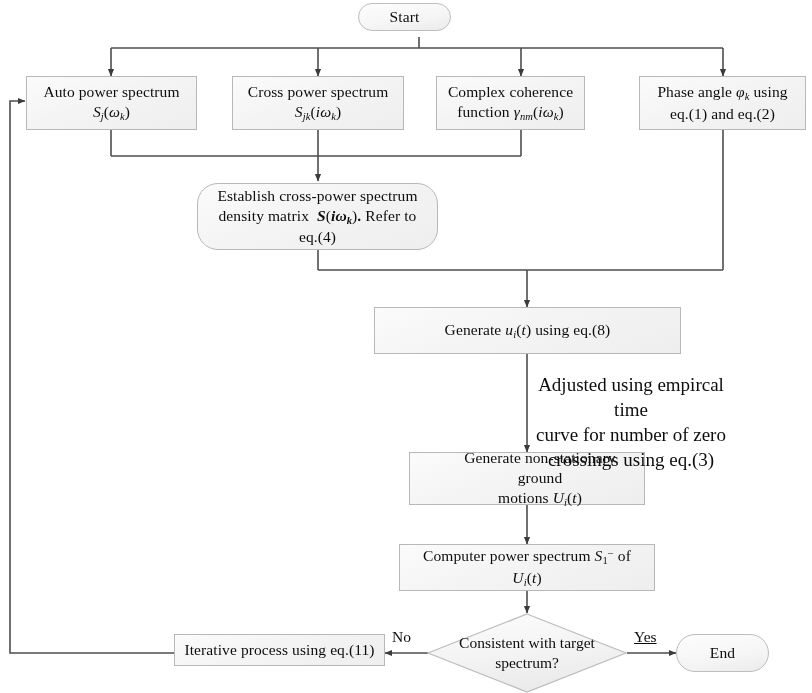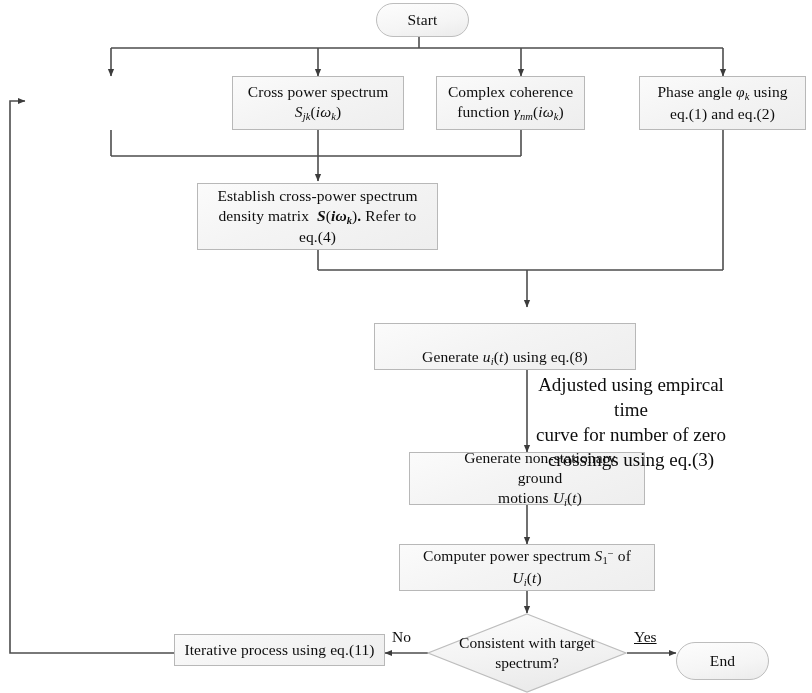--- a/index.html
+++ b/index.html
@@ -130,50 +130,55 @@
       <path d="M527,585 L527,613" marker-end="url(#arrow)"></path>
 
       <path d="M428,653 L385,653" marker-end="url(#arrow)"></path>
 
       <path d="M627,653 L676,653" marker-end="url(#arrow)"></path>
 
       <path d="M175,653 L10,653 L10,101 L25,101" marker-end="url(#arrow)"></path>
     </g>
   </svg>
 
-  <div class="node terminator" style="left:376px; top:3px; width:93px; height:34px;">
+  <div class="node terminator" style="left:358px; top:3px; width:93px; height:28px;">
     <div class="inner">Start</div>
   </div>
 
+  <div class="node" style="left:26px; top:76px; width:171px; height:54px;">
+    <div class="inner">
+      Auto power spectrum<br><span class="it">S<sub>j</sub></span>(<span class="it">ω<sub>k</sub></span>)
+    </div>
+  </div>
 
   <div class="node" style="left:232px; top:76px; width:172px; height:54px;">
     <div class="inner">
       Cross power spectrum<br><span class="it">S<sub>jk</sub></span>(<span class="it">iω<sub>k</sub></span>)
     </div>
   </div>
 
   <div class="node" style="left:436px; top:76px; width:149px; height:54px;">
     <div class="inner">
       Complex coherence<br>function <span class="it">γ<sub>nm</sub></span>(<span class="it">iω<sub>k</sub></span>)
     </div>
   </div>
 
   <div class="node" style="left:639px; top:76px; width:167px; height:54px;font-family:Liberation Serif, serif;">
     <div class="inner">
       Phase angle <span class="it">φ<sub>k</sub></span> using<br>eq.(1) and eq.(2)
     </div>
   </div>
 
-  <div class="node" style="left:197px; top:183px; width:241px; height:67px;">
+  <div class="node" style="left:197px; top:183px; width:241px; height:67px;border-radius:21px;">
     <div class="inner">
       Establish cross-power spectrum<br>density matrix &nbsp;<span class="bi">S</span>(<span class="bi">iω<sub>k</sub></span>)<b>.</b> Refer to<br>eq.(4)
     </div>
   </div>
 
-  <div class="node" style="left:374px; top:323px; width:262px; height:47px;align-items:flex-end;">
+  <div class="node" style="left:374px; top:307px; width:307px; height:47px;">
     <div class="inner">
       Generate <span class="it">u<sub>i</sub></span>(<span class="it">t</span>) using eq.(8)
     </div>
   </div>
 
   <div class="note" style="left:531px; top:372px; width:200px;">
     Adjusted using empircal time<br>curve for number of zero<br>crossings using eq.(3)
   </div>
 
   <div class="node" style="left:409px; top:452px; width:236px; height:53px;padding-left:26px;">
@@ -201,20 +206,20 @@
     </svg>
     <div class="dtext">
       <span>Consistent with target<br>spectrum?</span>
     </div>
   </div>
 
   <div class="node" style="left:174px; top:634px; width:211px; height:32px;">
     <div class="inner">Iterative process using eq.(11)</div>
   </div>
 
-  <div class="node terminator" style="left:676px; top:634px; width:93px; height:38px;margin-top:8px;">
+  <div class="node terminator" style="left:676px; top:634px; width:93px; height:38px;">
     <div class="inner">End</div>
   </div>
 
   <div class="edge-label" style="left:392px; top:628px;">No</div>
   <div class="edge-label" style="left:634px; top:628px;text-decoration:underline;">Yes</div>
 
 </div>
 
 </body></html>

